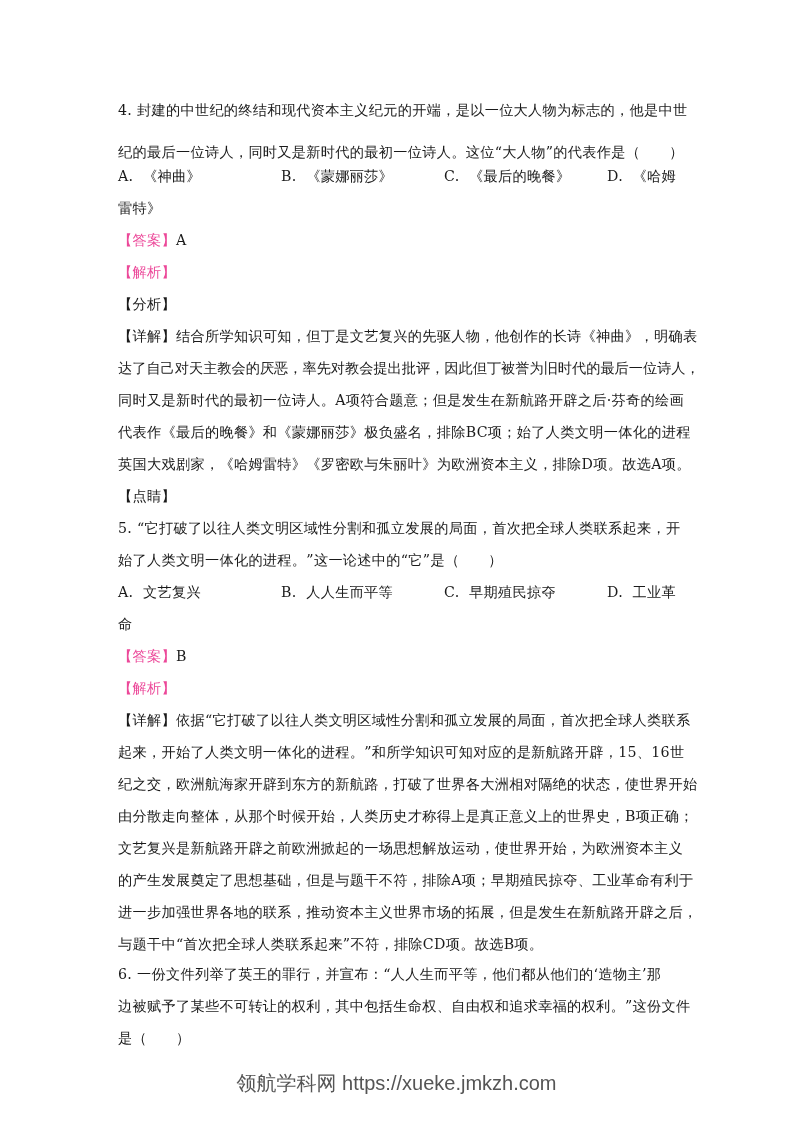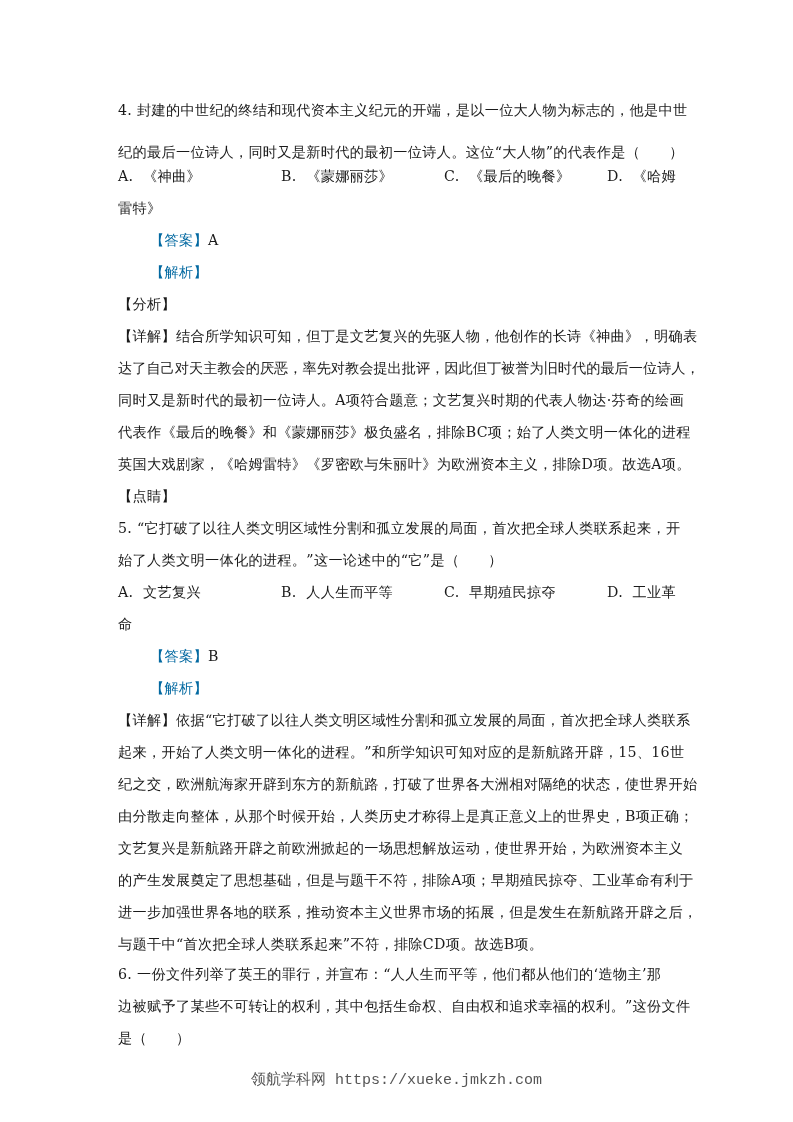--- a/index.html
+++ b/index.html
@@ -1,23 +1,23 @@
 <!DOCTYPE html>
 <html><head>
   <meta charset="utf-8">
   <style>
     html, body { margin: 0; padding: 0; background: #ffffff; }
     body { width: 793px; height: 1122px; position: relative; overflow: hidden;
       font-family: "DejaVu Serif", "Liberation Serif", serif; color: #1a1a1a; }
     .page { position: absolute; left: 118px; top: 0; width: 560px; }
     .line { position: absolute; left: 0; white-space: nowrap; font-size: 14.2px; line-height: 20px; letter-spacing: 0.3px; }
-    .label-blue { color: #0369a1; margin-left: 32px; }
+    .label-blue { color: #ec4899; }
     .opt { position: absolute; white-space: nowrap; }
     .footer { position: absolute; top: 1070px; left: 0; width: 793px; text-align: center;
-      font-family: Liberation Mono, monospace; font-size: 15px; color: #555; }
+      font-family: Liberation Sans, sans-serif; font-size: 20px; color: #555; }
   </style>
 </head>
 <body>
 
 <div class="page">
 
   <div class="line" style="top:100px">4. 封建的中世纪的终结和现代资本主义纪元的开端，是以一位大人物为标志的，他是中世</div>
   <div class="line" style="top:142px">纪的最后一位诗人，同时又是新时代的最初一位诗人。这位“大人物”的代表作是（　　）</div>
   <div class="line" style="top:166px; width:560px">
     <span class="opt" style="left:0"><span>A.</span>&nbsp;&nbsp;<span>《神曲》</span></span>
@@ -28,21 +28,21 @@
   <div class="line" style="top:198px">雷特》</div>
   <div class="line" style="top:230px">
     <span class="label-blue">【答案】</span><span>A</span>
   </div>
   <div class="line label-blue" style="top:262px">【解析】</div>
   <div class="line" style="top:294px">【分析】</div>
   <div class="line" style="top:326px">
     <span>【详解】</span><span>结合所学知识可知，但丁是文艺复兴的先驱人物，他创作的长诗《神曲》，明确表</span>
   </div>
   <div class="line" style="top:358px; letter-spacing:0">达了自己对天主教会的厌恶，率先对教会提出批评，因此但丁被誉为旧时代的最后一位诗人，</div>
-  <div class="line" style="top:390px">同时又是新时代的最初一位诗人。A项符合题意；文艺复兴时期的代表人物达·芬奇的绘画</div>
+  <div class="line" style="top:390px">同时又是新时代的最初一位诗人。A项符合题意；但是发生在新航路开辟之后·芬奇的绘画</div>
   <div class="line" style="top:422px">代表作《最后的晚餐》和《蒙娜丽莎》极负盛名，排除BC项；始了人类文明一体化的进程</div>
   <div class="line" style="top:454px">英国大戏剧家，《哈姆雷特》《罗密欧与朱丽叶》为欧洲资本主义，排除D项。故选A项。</div>
   <div class="line" style="top:486px">【点睛】</div>
 
   <div class="line" style="top:518px">5. “它打破了以往人类文明区域性分割和孤立发展的局面，首次把全球人类联系起来，开</div>
   <div class="line" style="top:550px">始了人类文明一体化的进程。”这一论述中的“它”是（　　）</div>
   <div class="line" style="top:582px; width:560px">
     <span class="opt" style="left:0"><span>A.</span>&nbsp;&nbsp;<span>文艺复兴</span></span>
     <span class="opt" style="left:163px"><span>B.</span>&nbsp;&nbsp;<span>人人生而平等</span></span>
     <span class="opt" style="left:326px"><span>C.</span>&nbsp;&nbsp;<span>早期殖民掠夺</span></span>

